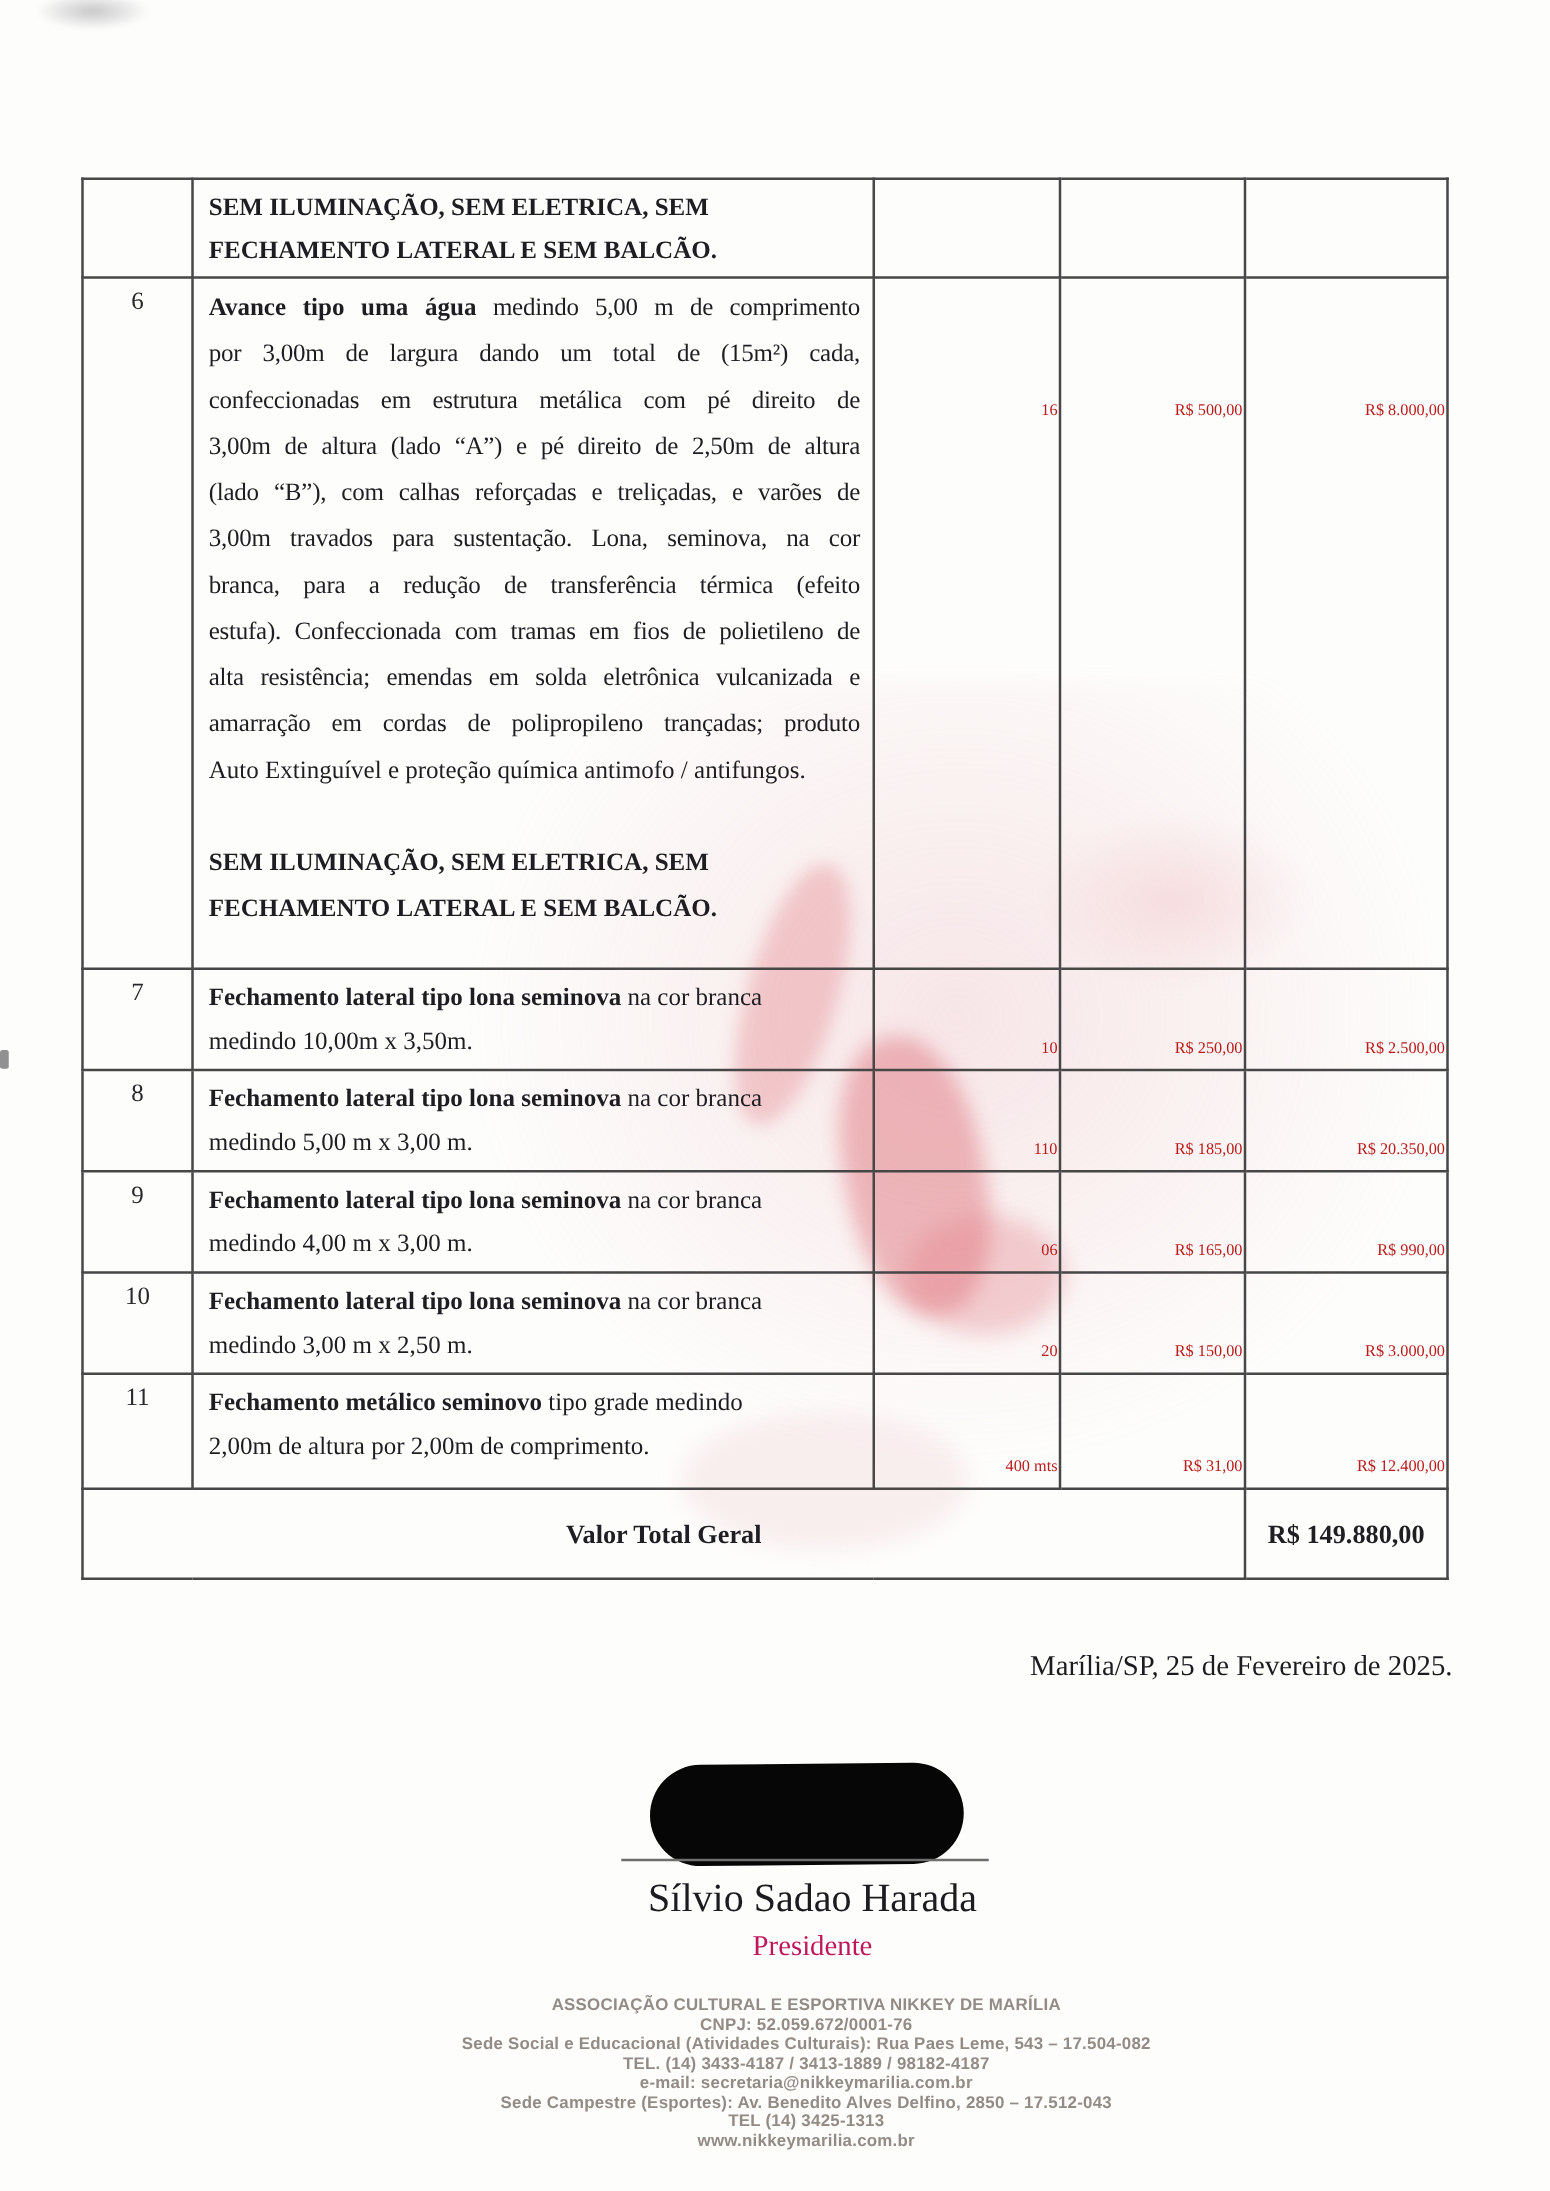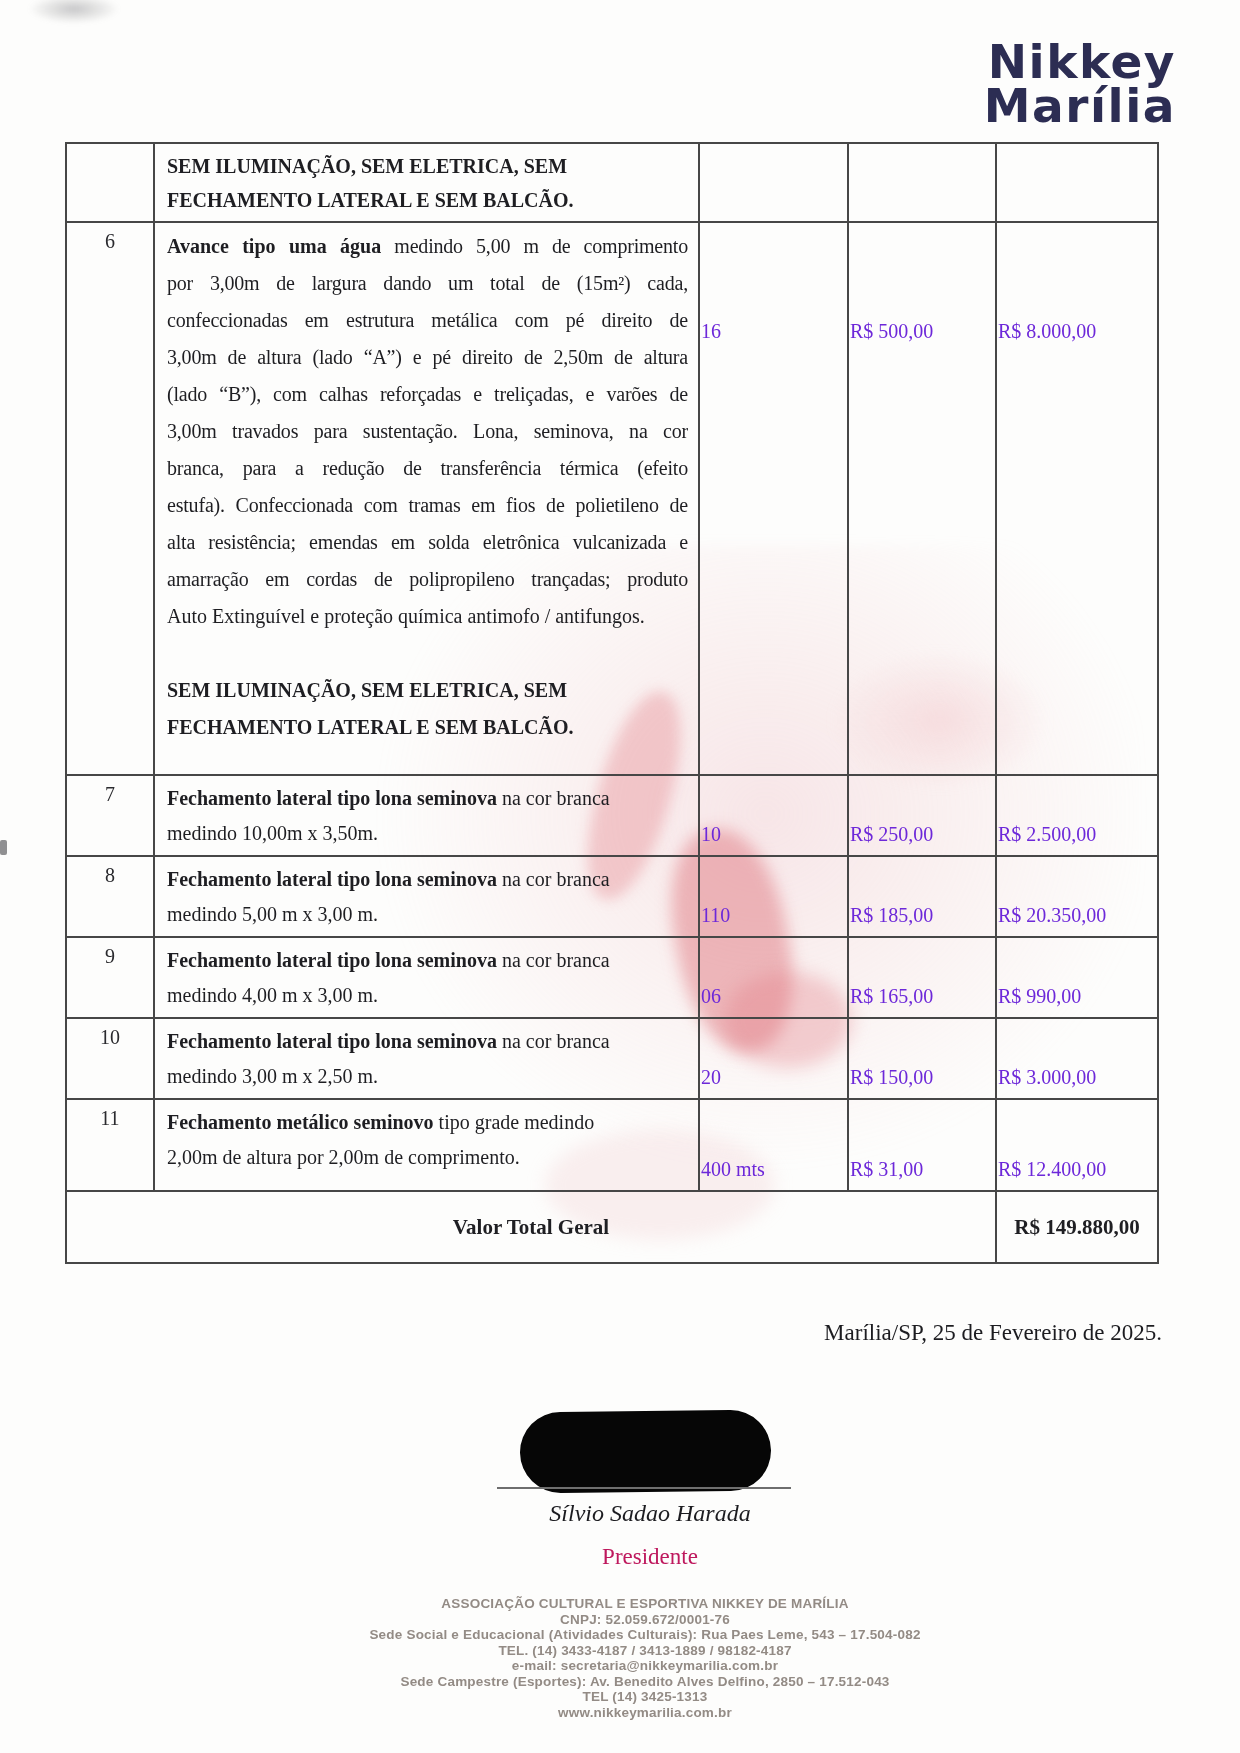--- a/index.html
+++ b/index.html
@@ -89,21 +89,21 @@
     font-size:20px;color:#2a2a2e;
   }
   td.c-desc{padding:5px 10px 4px 12px;}
   .dline{font-size:20px;line-height:35px;color:#1e1e22;white-space:nowrap;}
   tr.r-6 .dline{line-height:37px;white-space:normal;}
   tr.r-6 .dline.j{text-align:justify;text-align-last:justify;letter-spacing:-0.2px;}
   tr.r-cont .dline{line-height:34px;}
   .dline b{letter-spacing:0;margin-top:48px;}
   .gap{height:37px;}
 
-  td.c-val{text-align:left;font-size:20px;color:#6d28d9;}
+  td.c-val{text-align:right;font-size:13px;color:#b91c1c;}
   tr.vals-bottom td.c-val{vertical-align:bottom;padding-bottom:9px;}
   tr.r-6 td.c-val{vertical-align:top;padding-top:97px;}
 
   tr.r-total td.c-label{
     text-align:center;vertical-align:middle;
     font-weight:bold;font-size:21px;
   }
   tr.r-total td.c-grand{
     text-align:center;vertical-align:middle;
     font-weight:bold;font-size:21px;
@@ -118,21 +118,21 @@
     position:absolute;left:520px;top:1411px;width:251px;height:81px;
     background:#060606;border-radius:44px;
     transform:rotate(-0.6deg);
   }
   .sig-line{
     position:absolute;left:497px;top:1487px;width:294px;height:2px;
     background:#6e6e6e;
   }
   .sig-name{
     position:absolute;left:420px;top:1500px;width:460px;
-    text-align:center;font-size:24px;color:#1c1c20;font-style:italic;
+    text-align:center;font-size:32px;color:#1c1c20;
   }
   .sig-title{
     position:absolute;left:420px;top:1544px;width:460px;
     text-align:center;font-size:23px;color:#be185d;
   }
 
   
   .footer{
     position:absolute;left:25px;top:1596px;width:1240px;
     text-align:center;
@@ -151,24 +151,20 @@
   <div class="smudge-top"></div>
   <div class="edge-mark"></div>
 
   <div class="wm wm-haze"></div>
   <div class="wm wm-haze2"></div>
   <div class="wm wm-streak-a"></div>
   <div class="wm wm-streak-b"></div>
   <div class="wm wm-patch-c"></div>
   <div class="wm wm-patch-d"></div>
 
-  <div class="logo">
-    <div>Nikkey</div>
-    <div>Marília</div>
-  </div>
 
   <table class="quote">
     <colgroup>
       <col class="w-num">
         <col class="w-desc">
         <col class="w-qty">
         <col class="w-unit">
         <col class="w-total">
     </colgroup>
     <tbody>

